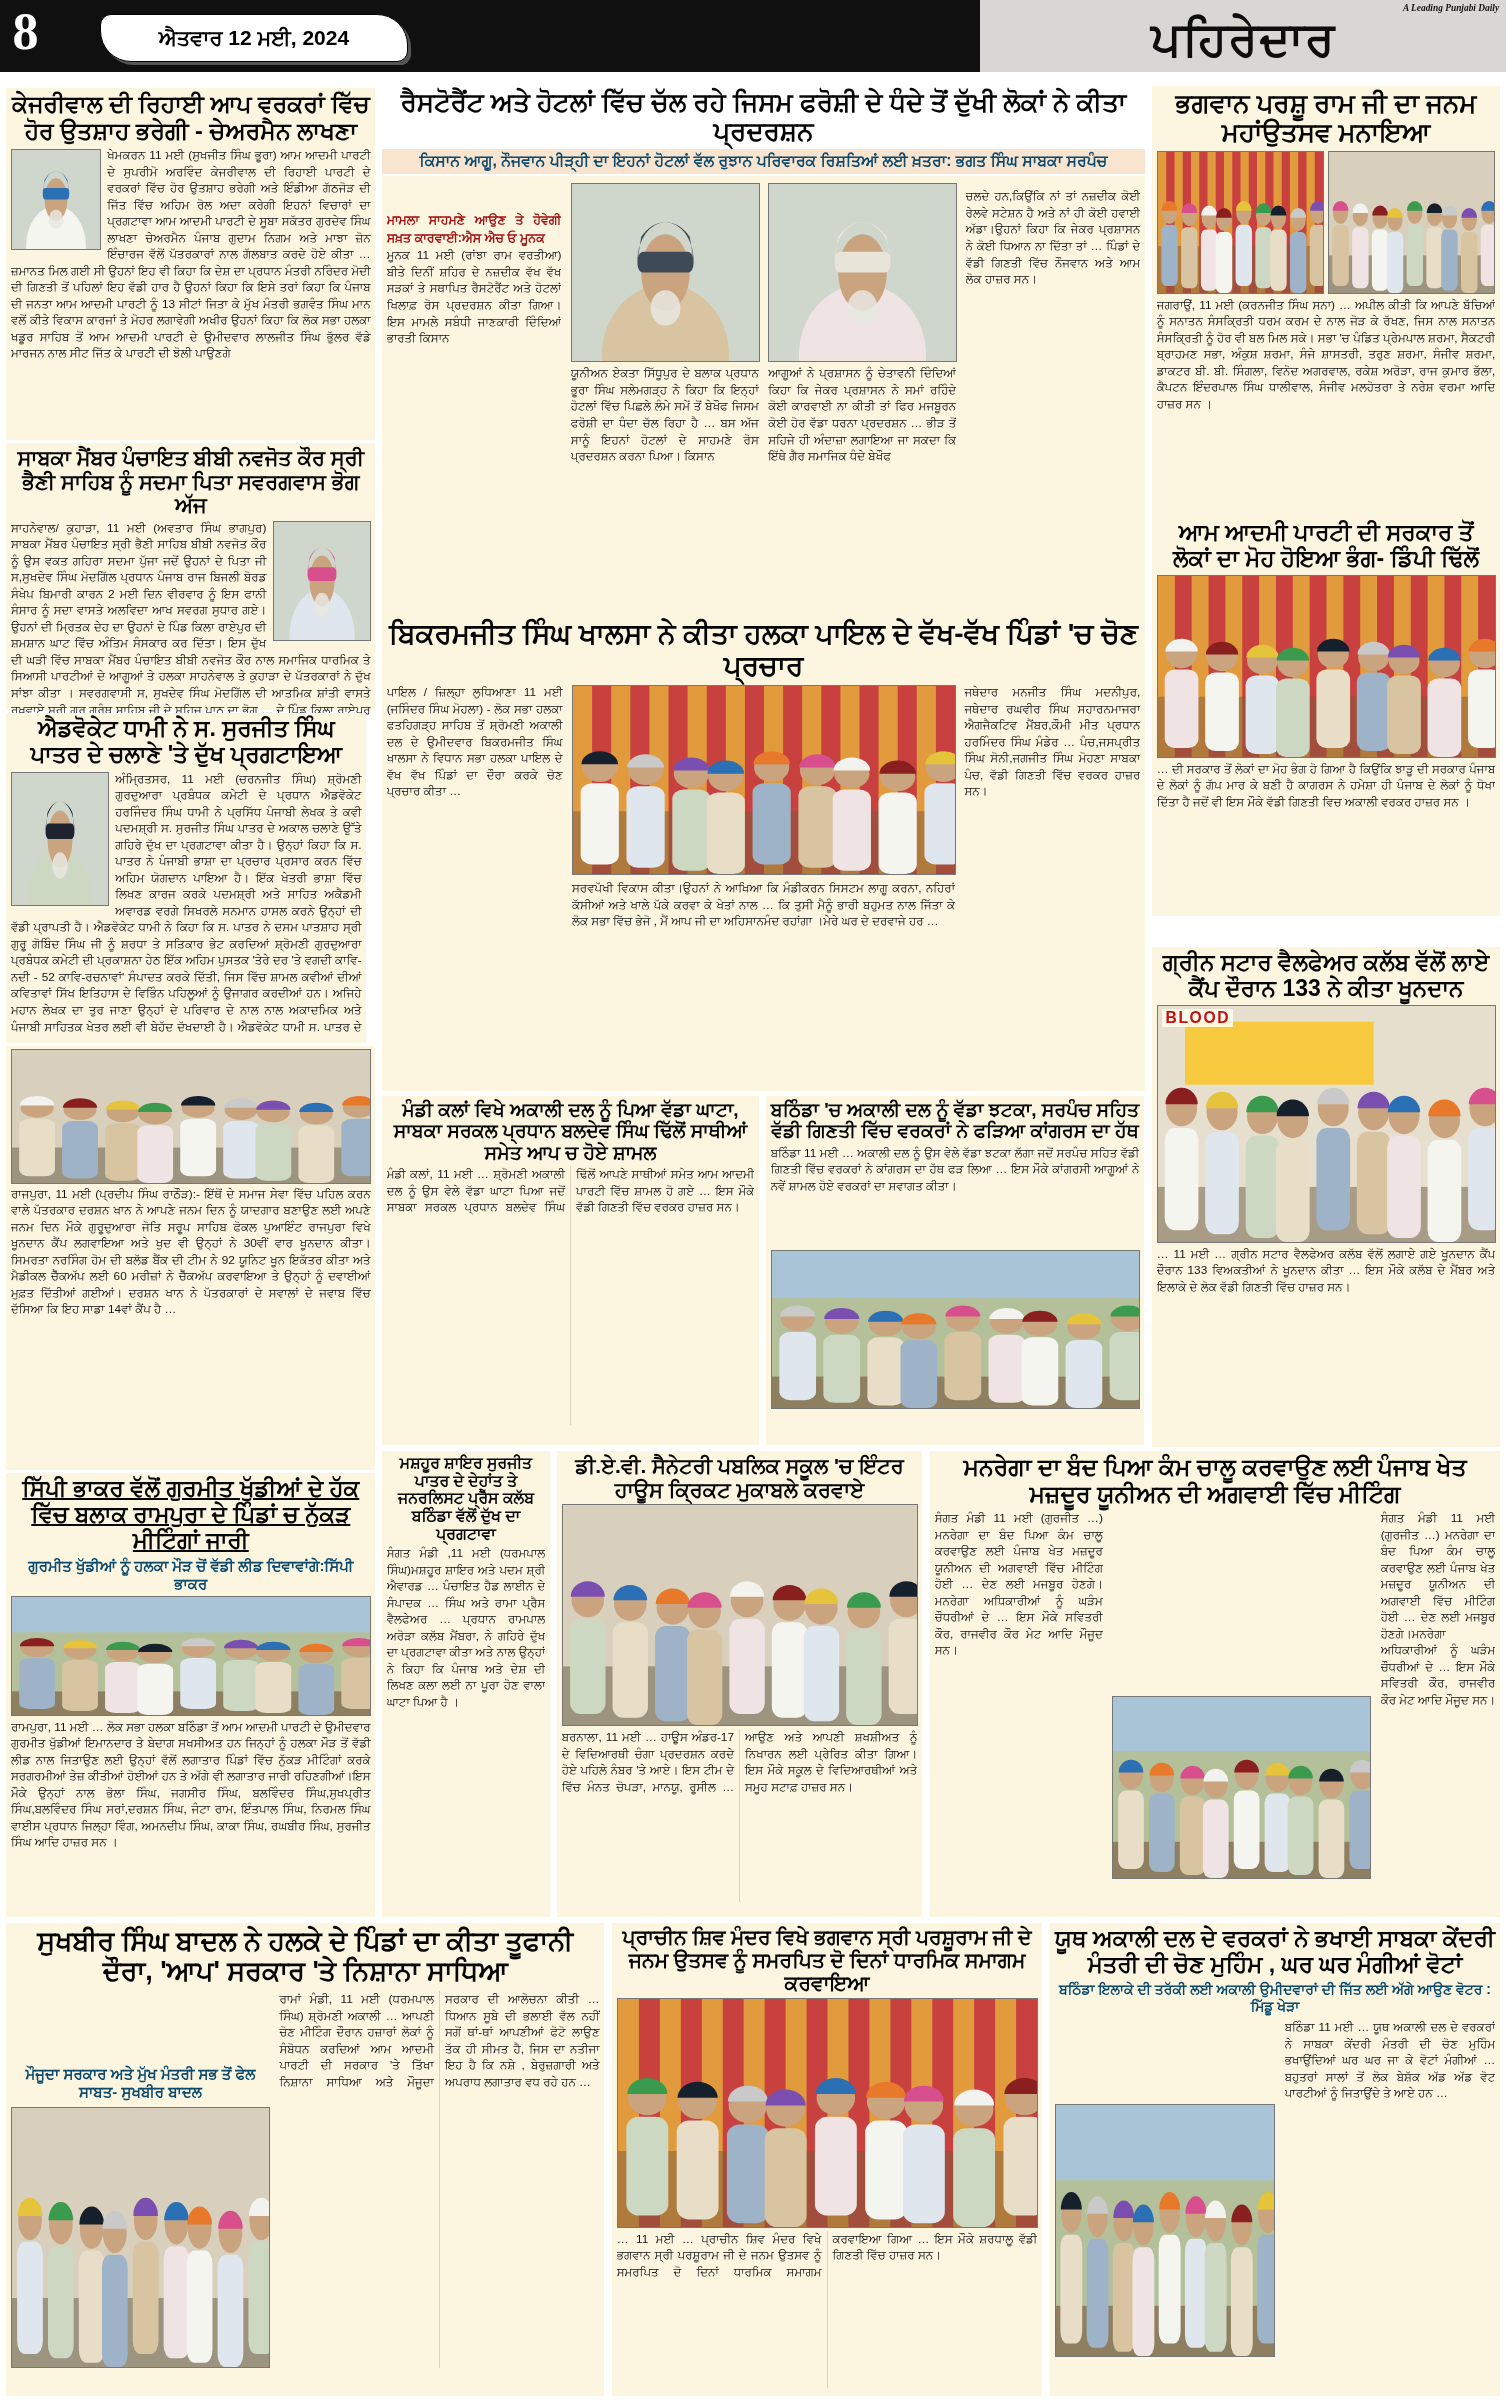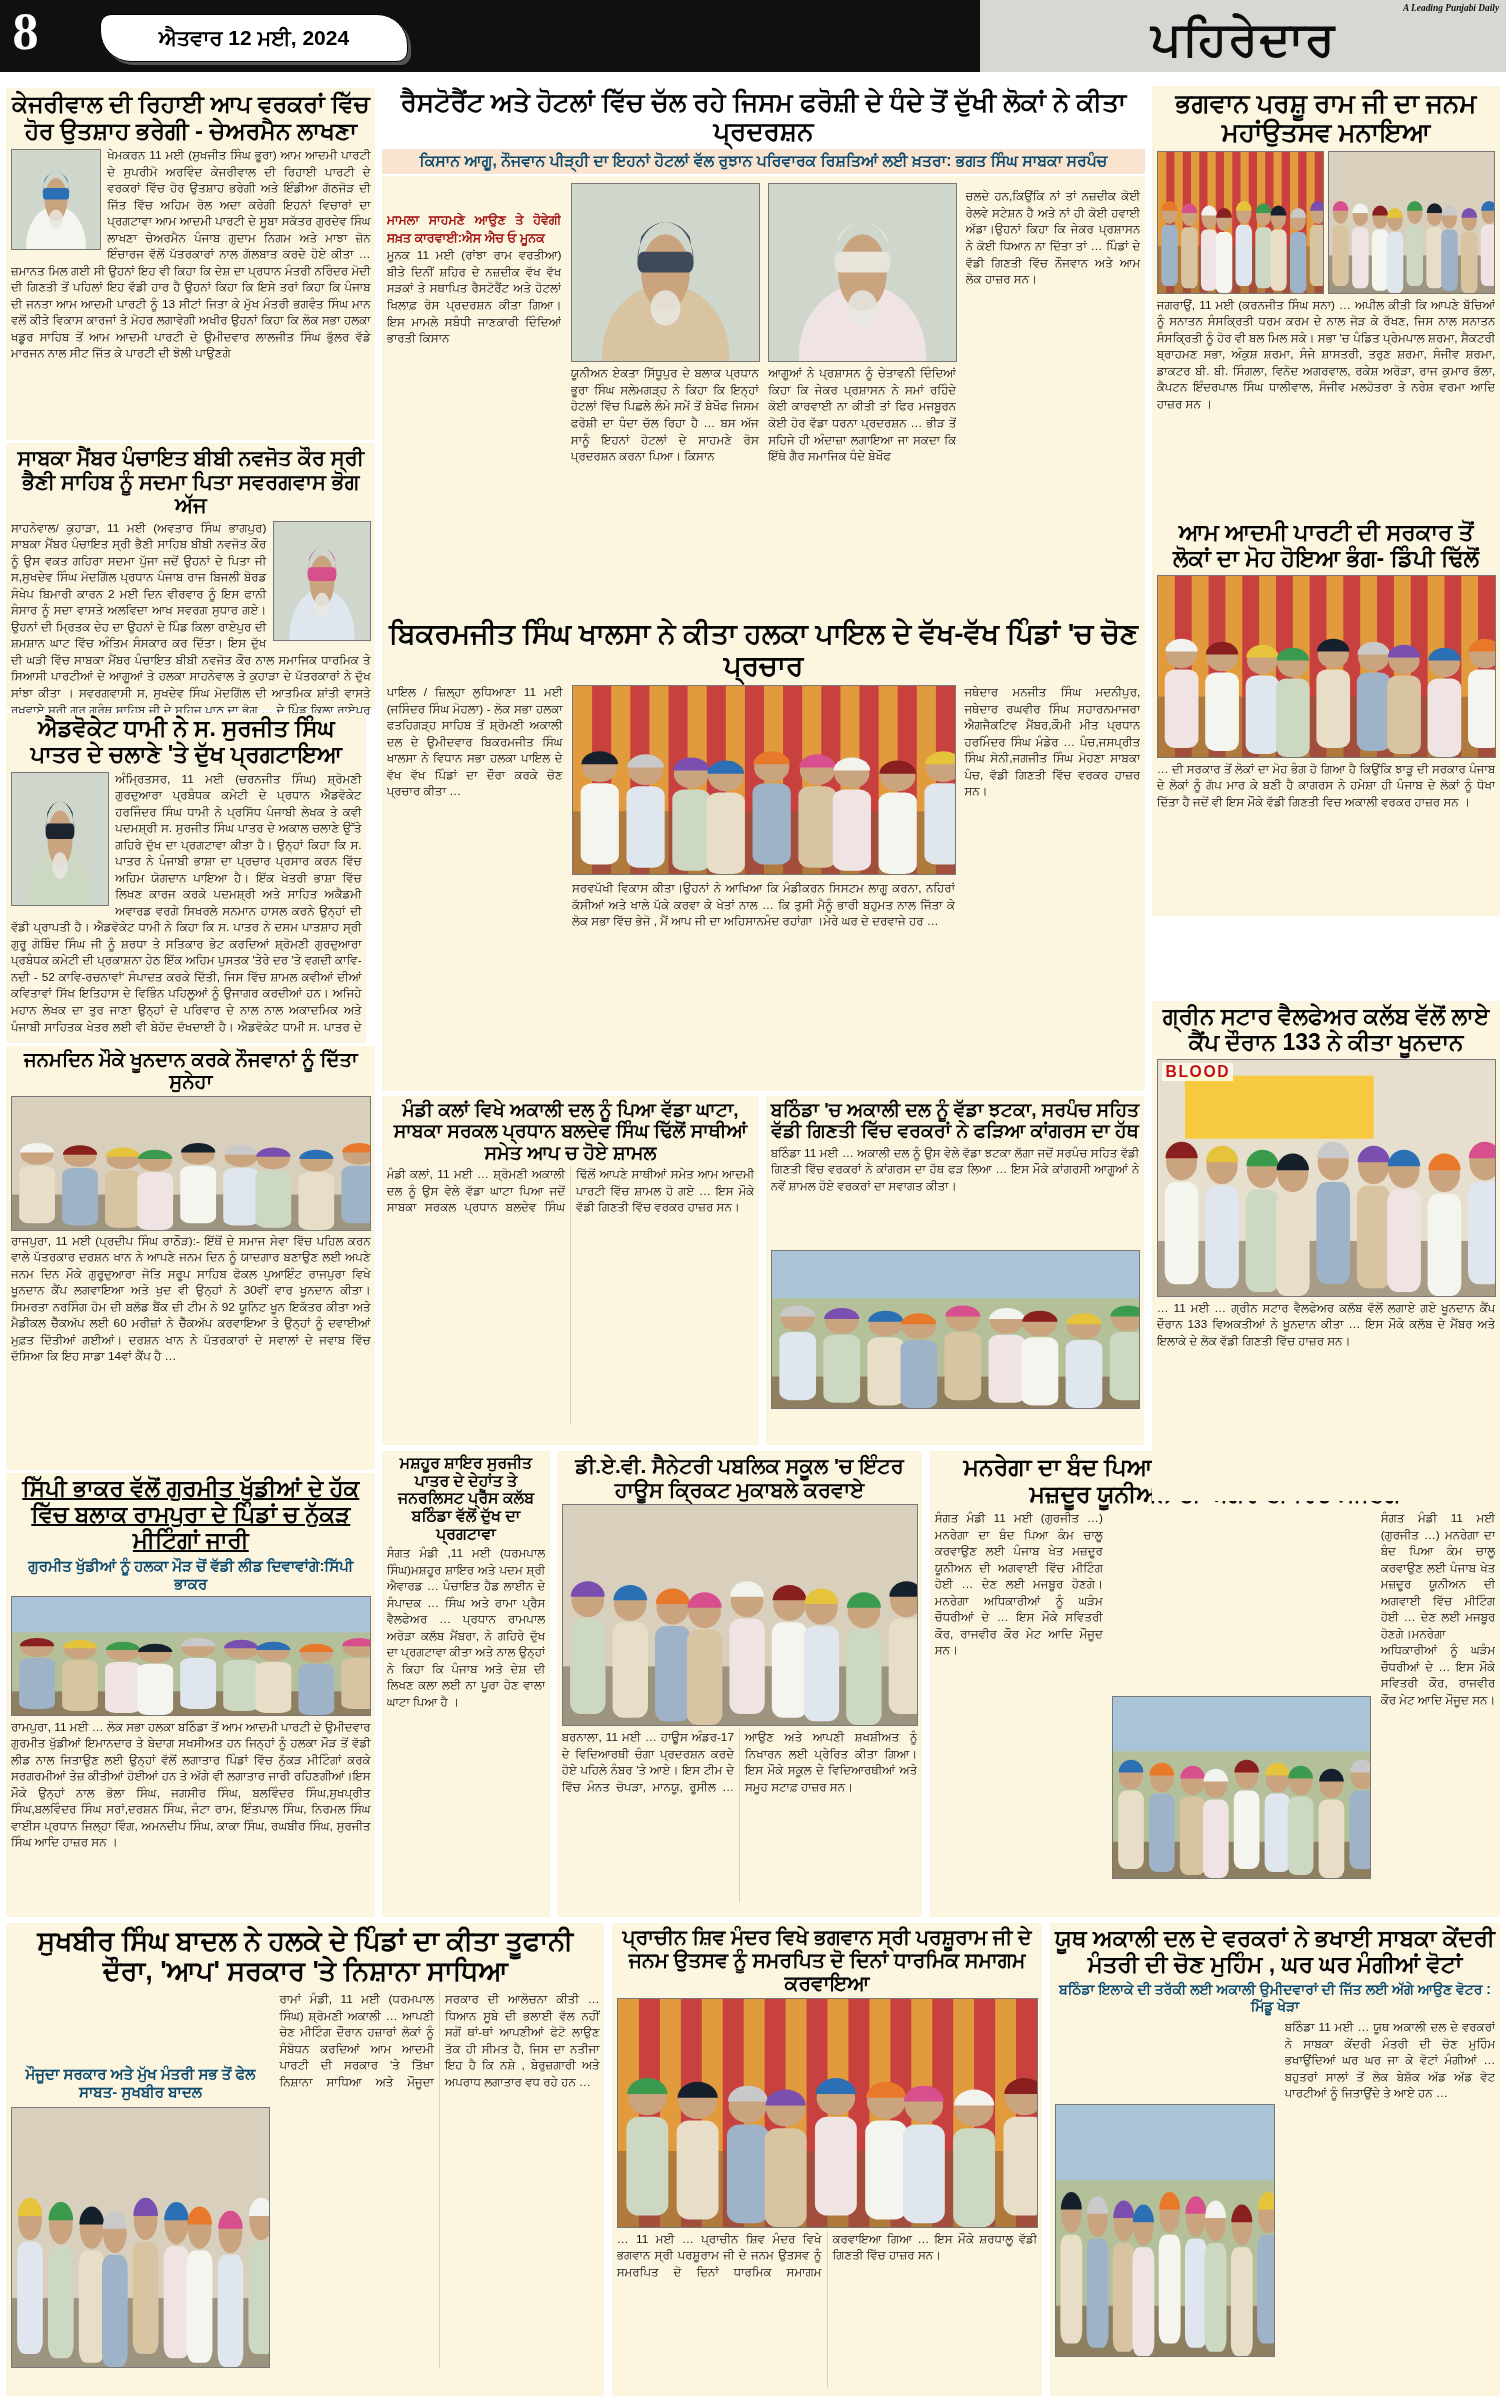--- a/index.html
+++ b/index.html
@@ -93,21 +93,20 @@
       <path d="M35 26 a15 13 0 0 1 30 0 l-2 -8 a16 12 0 0 0 -26 0 z" fill="#1d2430"></path>
       <rect x="35" y="23" width="30" height="7" rx="3" fill="#1d2430"></rect>
       <ellipse cx="50" cy="42" rx="8" ry="6" fill="#e8e8e2" opacity="0.85"></ellipse>
           </svg>
         </div>
       <span>ਅੰਮ੍ਰਿਤਸਰ, 11 ਮਈ (ਚਰਨਜੀਤ ਸਿੰਘ) ਸ਼੍ਰੋਮਣੀ ਗੁਰਦੁਆਰਾ ਪ੍ਰਬੰਧਕ ਕਮੇਟੀ ਦੇ ਪ੍ਰਧਾਨ ਐਡਵੋਕੇਟ ਹਰਜਿੰਦਰ ਸਿੰਘ ਧਾਮੀ ਨੇ ਪ੍ਰਸਿੱਧ ਪੰਜਾਬੀ ਲੇਖਕ ਤੇ ਕਵੀ ਪਦਮਸ਼੍ਰੀ ਸ. ਸੁਰਜੀਤ ਸਿੰਘ ਪਾਤਰ ਦੇ ਅਕਾਲ ਚਲਾਣੇ ਉੱਤੇ ਗਹਿਰੇ ਦੁੱਖ ਦਾ ਪ੍ਰਗਟਾਵਾ ਕੀਤਾ ਹੈ। ਉਨ੍ਹਾਂ ਕਿਹਾ ਕਿ ਸ. ਪਾਤਰ ਨੇ ਪੰਜਾਬੀ ਭਾਸ਼ਾ ਦਾ ਪ੍ਰਚਾਰ ਪ੍ਰਸਾਰ ਕਰਨ ਵਿੱਚ ਅਹਿਮ ਯੋਗਦਾਨ ਪਾਇਆ ਹੈ। ਇੱਕ ਖੇਤਰੀ ਭਾਸ਼ਾ ਵਿੱਚ ਲਿਖਣ ਕਾਰਜ ਕਰਕੇ ਪਦਮਸ਼੍ਰੀ ਅਤੇ ਸਾਹਿਤ ਅਕੈਡਮੀ ਅਵਾਰਡ ਵਰਗੇ ਸਿਖਰਲੇ ਸਨਮਾਨ ਹਾਸਲ ਕਰਨੇ ਉਨ੍ਹਾਂ ਦੀ ਵੱਡੀ ਪ੍ਰਾਪਤੀ ਹੈ। ਐਡਵੋਕੇਟ ਧਾਮੀ ਨੇ ਕਿਹਾ ਕਿ ਸ. ਪਾਤਰ ਨੇ ਦਸਮ ਪਾਤਸ਼ਾਹ ਸ੍ਰੀ ਗੁਰੂ ਗੋਬਿੰਦ ਸਿੰਘ ਜੀ ਨੂੰ ਸ਼ਰਧਾ ਤੇ ਸਤਿਕਾਰ ਭੇਟ ਕਰਦਿਆਂ ਸ਼੍ਰੋਮਣੀ ਗੁਰਦੁਆਰਾ ਪ੍ਰਬੰਧਕ ਕਮੇਟੀ ਦੀ ਪ੍ਰਕਾਸ਼ਨਾ ਹੇਠ ਇੱਕ ਅਹਿਮ ਪੁਸਤਕ 'ਤੇਰੇ ਦਰ 'ਤੇ ਵਗਦੀ ਕਾਵਿ-ਨਦੀ - 52 ਕਾਵਿ-ਰਚਨਾਵਾਂ' ਸੰਪਾਦਤ ਕਰਕੇ ਦਿੱਤੀ, ਜਿਸ ਵਿੱਚ ਸ਼ਾਮਲ ਕਵੀਆਂ ਦੀਆਂ ਕਵਿਤਾਵਾਂ ਸਿੱਖ ਇਤਿਹਾਸ ਦੇ ਵਿਭਿੰਨ ਪਹਿਲੂਆਂ ਨੂੰ ਉਜਾਗਰ ਕਰਦੀਆਂ ਹਨ। ਅਜਿਹੇ ਮਹਾਨ ਲੇਖਕ ਦਾ ਤੁਰ ਜਾਣਾ ਉਨ੍ਹਾਂ ਦੇ ਪਰਿਵਾਰ ਦੇ ਨਾਲ ਨਾਲ ਅਕਾਦਮਿਕ ਅਤੇ ਪੰਜਾਬੀ ਸਾਹਿਤਕ ਖੇਤਰ ਲਈ ਵੀ ਬੇਹੱਦ ਦੁੱਖਦਾਈ ਹੈ। ਐਡਵੋਕੇਟ ਧਾਮੀ ਸ. ਪਾਤਰ ਦੇ ਪਰਿਵਾਰ ਨਾਲ ਦੁੱਖ ਸਾਂਝਾ ਕਰਦਿਆਂ ਵਿਛੜੀ ਰੂਹ ਨੂੰ ਸ਼ਰਧਾਂਜਲੀ ਭੇਟ ਕੀਤੀ।</span>
     </div>
   </div>
 
   <div class="art" style="left:6.3px;top:1046px;width:369px;height:424px;">
-    <div class="hl" style="font-size:19.6px;">ਜਨਮਦਿਨ ਮੌਕੇ ਖੂਨਦਾਨ ਕਰਕੇ ਨੌਜਵਾਨਾਂ ਨੂੰ ਦਿੱਤਾ ਸੁਨੇਹਾ</div>
     <div class="photo" style="width:358px;height:133px;margin:1.6px auto;">
         <svg xmlns="http://www.w3.org/2000/svg" viewBox="0 0 100 60" preserveAspectRatio="none" style="position:absolute;inset:0;width:100%;height:100%;display:block;">
           <rect x="0" y="0" width="100" height="60" fill="#d8d0bd"></rect>
           <rect x="0" y="44" width="100" height="16" fill="#9d9480"></rect>
           <rect x="2" y="31" width="10" height="26" rx="3" fill="#e8ddc6"></rect>
           <circle cx="7" cy="26" r="4.6" fill="#caa37f"></circle>
           <path d="M2.2 25 a4.8 4.2 0 0 1 9.6 0 z" fill="#f2f2ee"></path>
           <rect x="14" y="32" width="10" height="26" rx="3" fill="#9fb3c8"></rect>
           <circle cx="19" cy="27" r="4.6" fill="#caa37f"></circle>
           <path d="M14.2 26 a4.8 4.2 0 0 1 9.6 0 z" fill="#8a1f1f"></path>
@@ -530,21 +529,21 @@
           <circle cx="85" cy="29" r="4.6" fill="#caa37f"></circle>
           <path d="M80.2 28 a4.8 4.2 0 0 1 9.6 0 z" fill="#2b6fb5"></path>
           <rect x="92" y="31" width="10" height="26" rx="3" fill="#f5f5f0"></rect>
           <circle cx="97" cy="26" r="4.6" fill="#caa37f"></circle>
           <path d="M92.2 25 a4.8 4.2 0 0 1 9.6 0 z" fill="#e8782a"></path>
         </svg>
       </div>
     <div class="bd" style="height:141px;">… ਦੀ ਸਰਕਾਰ ਤੋਂ ਲੋਕਾਂ ਦਾ ਮੋਹ ਭੰਗ ਹੋ ਗਿਆ ਹੈ ਕਿਉਂਕਿ ਝਾੜੂ ਦੀ ਸਰਕਾਰ ਪੰਜਾਬ ਦੇ ਲੋਕਾਂ ਨੂੰ ਗੱਪ ਮਾਰ ਕੇ ਬਣੀ ਹੈ ਕਾਗਰਸ ਨੇ ਹਮੇਸ਼ਾ ਹੀ ਪੰਜਾਬ ਦੇ ਲੋਕਾਂ ਨੂੰ ਧੋਖਾ ਦਿੱਤਾ ਹੈ ਜਦੋਂ ਵੀ ਇਸ ਮੌਕੇ ਵੱਡੀ ਗਿਣਤੀ ਵਿਚ ਅਕਾਲੀ ਵਰਕਰ ਹਾਜ਼ਰ ਸਨ ।</div>
   </div>
 
-  <div class="art" style="left:1152px;top:1001px;width:348px;height:500px;">
+  <div class="art" style="left:1152px;top:947px;width:348px;height:500px;">
     <div class="hl" style="font-size:23px;">ਗ੍ਰੀਨ ਸਟਾਰ ਵੈਲਫੇਅਰ ਕਲੱਬ ਵੱਲੋਂ ਲਾਏ ਕੈਂਪ ਦੌਰਾਨ 133 ਨੇ ਕੀਤਾ ਖੂਨਦਾਨ</div>
     <div class="photo" style="width:337px;height:236px;margin:3.1px auto;">
         <svg xmlns="http://www.w3.org/2000/svg" viewBox="0 0 100 60" preserveAspectRatio="none" style="position:absolute;inset:0;width:100%;height:100%;display:block;">
           <rect x="0" y="0" width="100" height="60" fill="#e6dfce"></rect>
           <rect x="8" y="4" width="56" height="16" fill="#f7c93e"></rect>
           <rect x="0" y="46" width="100" height="14" fill="#a89c86"></rect>
           <rect x="2" y="31" width="10" height="26" rx="3" fill="#f5f5f0"></rect>
           <circle cx="7" cy="26" r="4.6" fill="#caa37f"></circle>
           <path d="M2.2 25 a4.8 4.2 0 0 1 9.6 0 z" fill="#8a1f1f"></path>
           <rect x="14" y="32" width="10" height="26" rx="3" fill="#dfe6ee"></rect>

